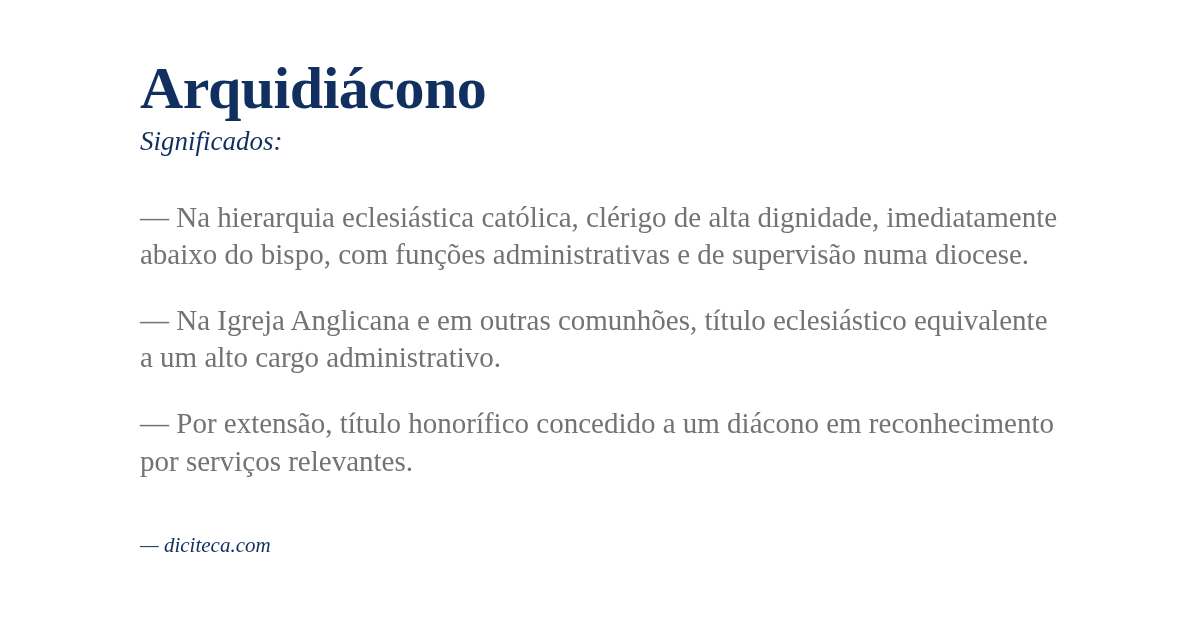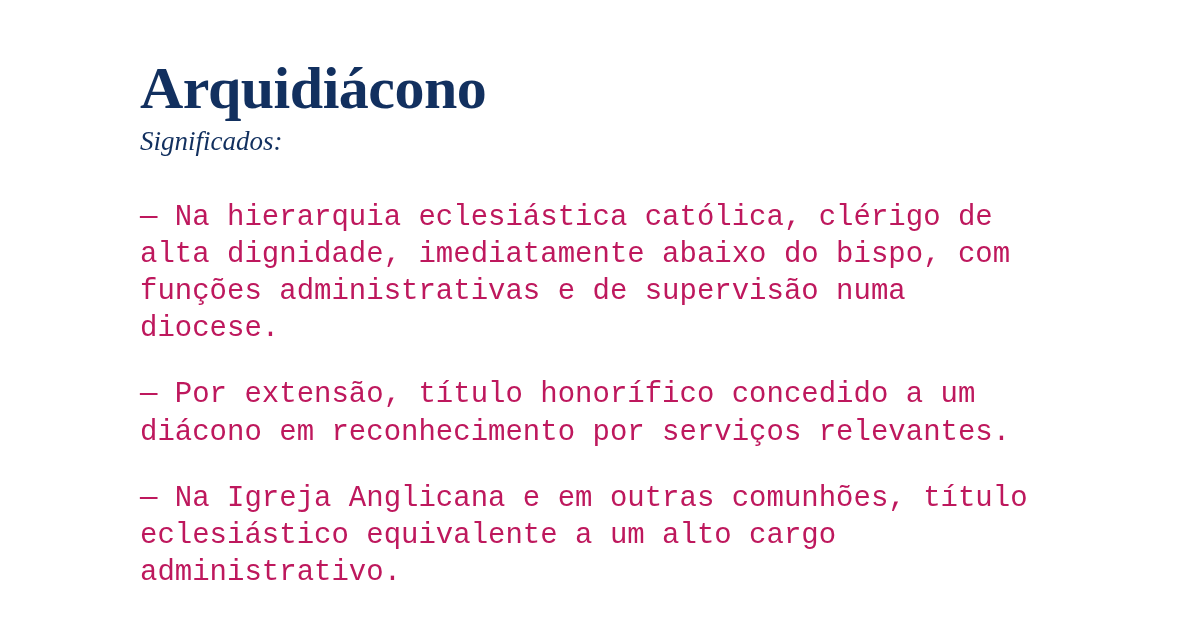--- a/index.html
+++ b/index.html
@@ -36,24 +36,24 @@
     font-weight: normal;
     font-size: 27px;
     color: #12305f;
     margin: 8px 0 0 0;
     padding: 0;
   }
   .definitions {
     margin-top: 42px;
   }
   .definition {
-    font-family: Liberation Mono, monospace;
+    font-family: Liberation Serif, serif;
     font-size: 29px;
     line-height: 1.28;
-    color: #be185d;
+    color: #737373;
     margin-bottom: 26px;
     max-width: 920px;
   }
   .definition:last-child {
     margin-bottom: 0;
   }
   .dash {
     white-space: pre;
   }
   .source {
@@ -75,20 +75,21 @@
 <div class="card">
 
   <h1 class="word-title">Arquidiácono</h1>
 
   <div class="subtitle">Significados:</div>
 
   <div class="definitions">
 
     <p class="definition"><span class="dash">— </span><span>Na hierarquia eclesiástica católica, clérigo de alta dignidade, imediatamente abaixo do bispo, com funções administrativas e de supervisão numa diocese.</span></p>
 
+    <p class="definition"><span class="dash">— </span><span>Na Igreja Anglicana e em outras comunhões, título eclesiástico equivalente a um alto cargo administrativo.</span></p>
+
     <p class="definition"><span class="dash">— </span><span>Por extensão, título honorífico concedido a um diácono em reconhecimento por serviços relevantes.</span></p>
-
-    <p class="definition"><span class="dash">— </span><span>Na Igreja Anglicana e em outras comunhões, título eclesiástico equivalente a um alto cargo administrativo.</span></p>
 
   </div>
 
+  <div class="source"><span class="src-dash">— </span><span>diciteca.com</span></div>
 
 </div>
 
 </body></html>

